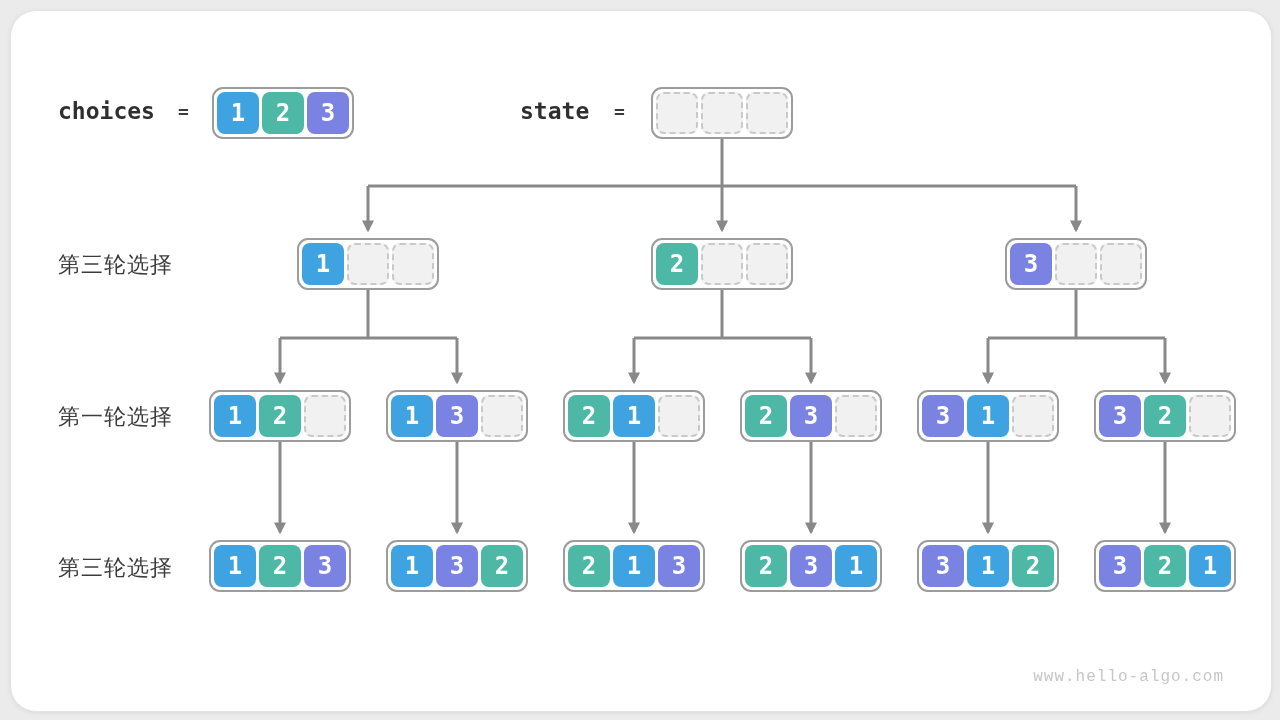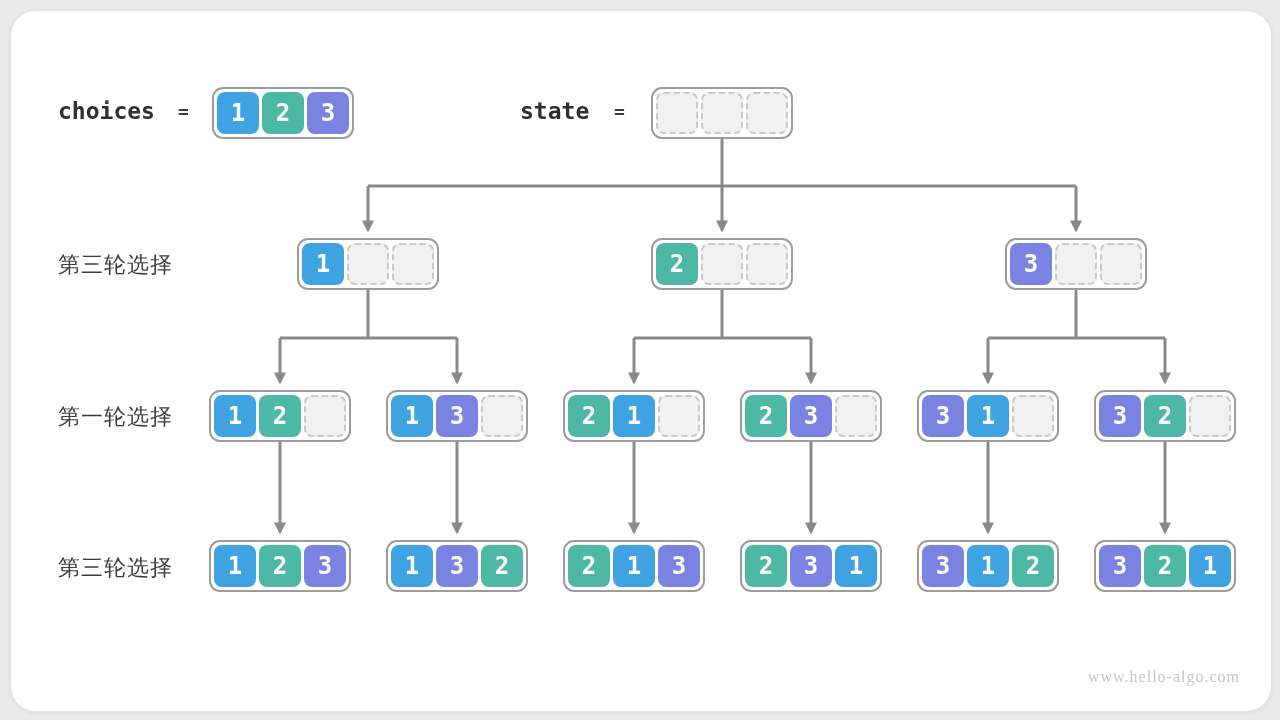--- a/index.html
+++ b/index.html
@@ -47,22 +47,22 @@
   }
   .cell.empty{
     background:#f1f1f1;
     border:2px dashed #c9c9c9;
   }
 
   svg.connectors{position:absolute;left:0;top:0;pointer-events:none;}
   .spine{stroke:#898989;stroke-width:3;fill:none;}
 
   .watermark{
-    position:absolute;right:40px;top:668px;
-    font-family:Liberation Serif, serif;
+    position:absolute;right:56px;top:668px;
+    font-family:Liberation Mono, monospace;
     font-size:16px;color:#c6c6c6;letter-spacing:1px;
   }
 </style>
 </head>
 <body>
 
 <div class="card"></div>
 
 <div class="stage">
 

